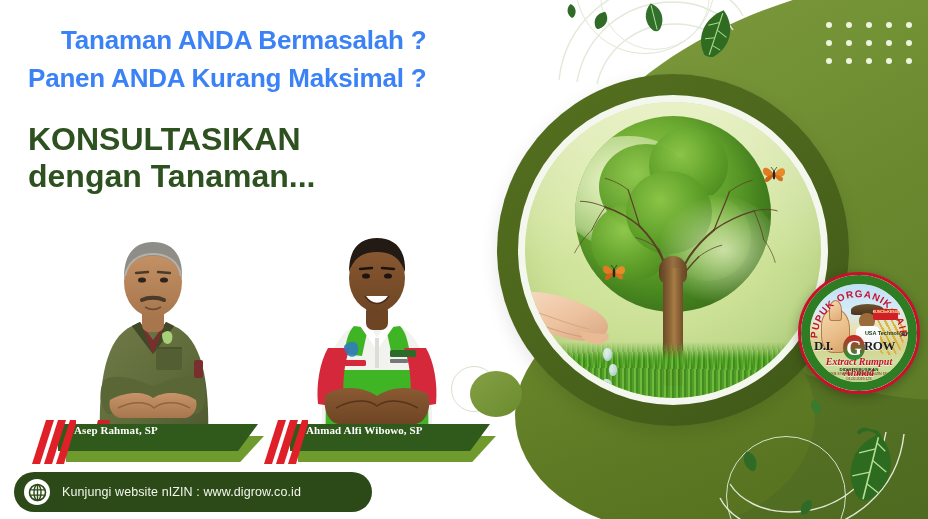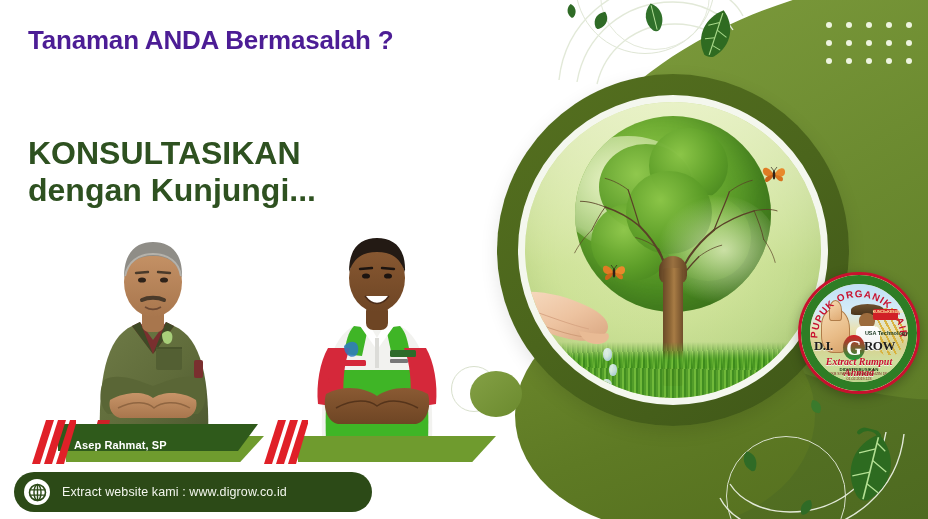--- a/index.html
+++ b/index.html
@@ -276,24 +276,24 @@
   .leaf-sm-br    { left:742px; top:450px; width:16px; height:22px; transform:rotate(-20deg); }
   .leaf-sm-br2   { left:800px; top:498px; width:13px; height:18px; transform:rotate(30deg); }
   .leaf-tiny-mid { left:810px; top:398px; width:12px; height:16px; transform:rotate(-30deg); }
   .swirl { position:absolute; z-index:6; }
   .swirl-tr { left:555px; top:-24px; width:190px; height:110px; }
   .swirl-br { left:718px; top:428px; width:190px; height:110px; }
 
   
   .headline { position:absolute; left:28px; top:22px; z-index:10; }
   .hl-line {
-    font-size:26px; font-weight:bold; color:#4c1d95; letter-spacing:-.2px;
+    font-size:26px; font-weight:bold; color:#3b82f6; letter-spacing:-.2px;
     line-height:1.45; white-space:nowrap;text-align:right;
   }
-  .cta { position:absolute; left:28px; top:136px; z-index:10; }
+  .cta { position:absolute; left:28px; top:122px; z-index:10; }
   .cta-line1 {
     font-size:32px; font-weight:bold; color:#2e5120; letter-spacing:0px;
     line-height:1.12; white-space:nowrap;
   }
   .cta-line2 {
     font-size:32px; font-weight:bold; color:#2e5120; letter-spacing:0px;
     line-height:1.18; white-space:nowrap;
   }
 
   
@@ -307,21 +307,21 @@
   .np-2 { left:262px; top:420px; width:230px; }
   .np-back {
     position:absolute; left:36px; top:16px; width:198px; height:26px;
     background:#6f9b2e;
     clip-path:polygon(0 0, 100% 0, 88% 100%, 0% 100%);
   }
   .np-front {
     position:absolute; left:28px; top:4px; width:200px; height:27px;
     background:#2f5a1b;
     clip-path:polygon(0 0, 100% 0, 90% 100%, 0% 100%);
-    display:flex; align-items:flex-end;
+    display:flex; align-items:flex-start;font-family:Liberation Serif, serif;
   }
   .np-label {
     color:#ffffff; font-size:11px; font-weight:bold; padding-left:16px;
     white-space:nowrap; letter-spacing:.1px;
   }
   .np-stripes { position:absolute; left:0; top:0; width:46px; height:44px; }
 
   
   .web-bar {
     position:absolute; left:14px; top:472px; width:358px; height:40px;
@@ -524,24 +524,25 @@
   </svg>
   <svg class="leaf leaf-sm-br2" viewBox="0 0 13 18">
     <path d="M6.5 1 C 12 4 13 12 8 17 C 7 18 6 18 5 17 C 0 12 1 4 6.5 1 Z" fill="#2f6b26"></path>
   </svg>
   <svg class="leaf leaf-tiny-mid" viewBox="0 0 12 16">
     <path d="M6 1 C 11 4 12 11 7 15 C 6 16 5 16 4 15 C -1 11 1 4 6 1 Z" fill="#3a7a2c"></path>
   </svg>
 
   <div class="headline">
     <div class="hl-line">Tanaman ANDA Bermasalah ?</div>
+    <div class="hl-line">Panen ANDA Kurang Maksimal ?</div>
   </div>
   <div class="cta">
     <div class="cta-line1">KONSULTASIKAN</div>
-    <div class="cta-line2">dengan Kunjungi...</div>
+    <div class="cta-line2">dengan Tanaman...</div>
   </div>
 
   <svg class="person person-1" viewBox="0 0 190 212">
     <defs>
       <linearGradient id="shirt1" x1="0" y1="0" x2="1" y2="1">
         <stop offset="0%" stop-color="#6e7a46"></stop>
           <stop offset="55%" stop-color="#5f6b3a"></stop>
         <stop offset="100%" stop-color="#4c5730"></stop>
       </linearGradient>
       <linearGradient id="skin1" x1="0" y1="0" x2="0" y2="1">
@@ -639,33 +640,36 @@
       <g fill="#e02028">
         <path d="M2 44 L 16 0 L 24 0 L 10 44 Z"></path>
         <path d="M14 44 L 28 0 L 36 0 L 22 44 Z"></path>
         <path d="M26 44 L 40 0 L 47 0 L 34 44 Z"></path>
       </g>
     </svg>
   </div>
 
   <div class="nameplate np-2">
     <div class="np-back"></div>
+    <div class="np-front">
+      <span class="np-label">Ahmad Alfi Wibowo, SP</span>
+    </div>
     <svg class="np-stripes" viewBox="0 0 46 44">
       <g fill="#e02028">
         <path d="M2 44 L 16 0 L 24 0 L 10 44 Z"></path>
         <path d="M14 44 L 28 0 L 36 0 L 22 44 Z"></path>
         <path d="M26 44 L 40 0 L 47 0 L 34 44 Z"></path>
       </g>
     </svg>
   </div>
 
   <div class="web-bar">
     <span class="globe-icon">
       <svg width="19" height="19" viewBox="0 0 20 20">
         <circle cx="10" cy="10" r="8.4" fill="none" stroke="#2c4a17" stroke-width="1.7"></circle>
         <ellipse cx="10" cy="10" rx="3.7" ry="8.4" fill="none" stroke="#2c4a17" stroke-width="1.5"></ellipse>
         <path d="M1.8 7.2 H18.2 M1.8 12.8 H18.2 M10 1.6 V18.4" stroke="#2c4a17" stroke-width="1.5"></path>
       </svg>
     </span>
-    <span class="web-text">Extract website kami : www.digrow.co.id</span>
+    <span class="web-text">Kunjungi website nIZIN : www.digrow.co.id</span>
   </div>
 
 </div>
 
 </body></html>

